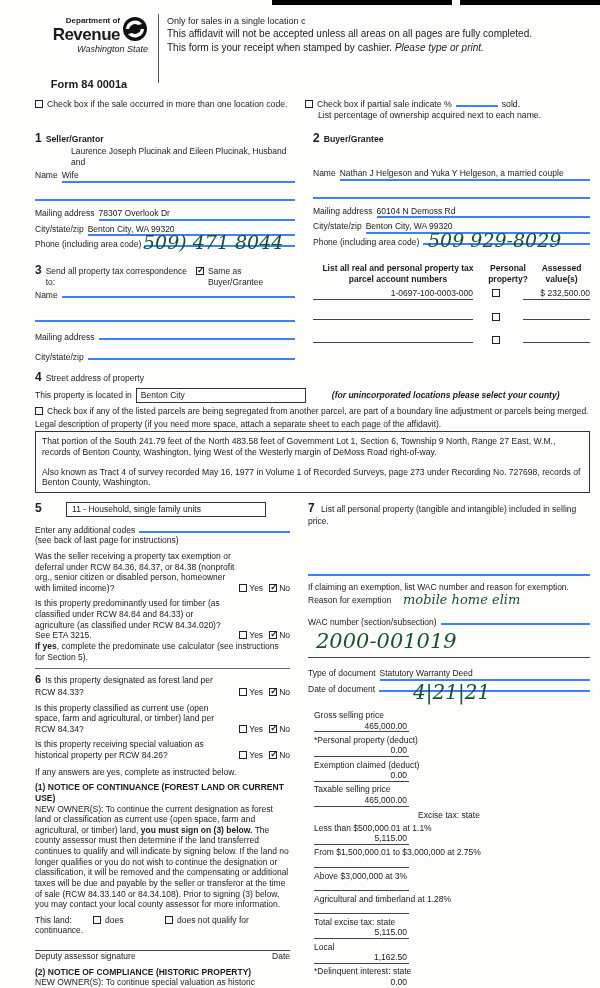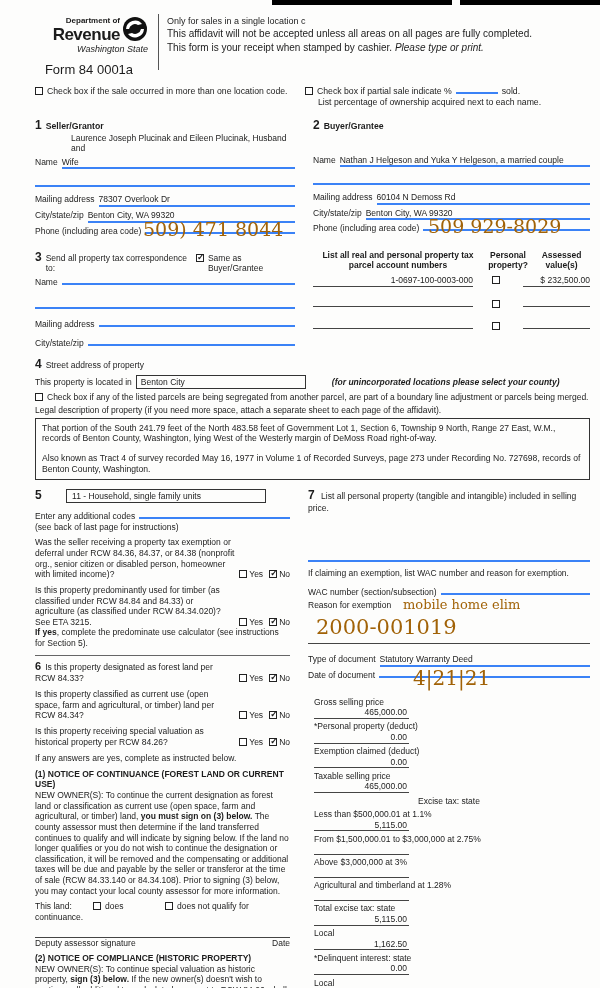--- a/index.html
+++ b/index.html
@@ -15,21 +15,21 @@
   .tb2 { left:460px; width:140px; }
 
   
   .header { display:flex; margin:12px 10px 0 30px; }
   .logo-block { width:118px; text-align:right; padding-top:4px; }
   .logo-row { display:flex; justify-content:flex-end; align-items:center; }
   .logo-text { text-align:right; margin-right:2px; }
   .dept { font-size:8px; font-weight:bold; }
   .revenue { font-size:17px; font-weight:bold; letter-spacing:-0.5px; margin-top:-2px; }
   .wastate { font-size:9px; font-style:italic; margin-top:-1px;text-align:right; }
-  .formnum { font-size:13px; font-weight:normal; margin-top:6px; text-align:center; }
+  .formnum { font-size:11px; font-weight:bold; margin-top:22px; text-align:center; }
   .hdiv { width:1px; background:#555; margin:2px 8px 8px 10px; }
   .title-block { flex:1; padding-top:2px; }
   .title-line { display:flex; align-items:baseline; }
   .main-title { font-size:19px; font-weight:bold; letter-spacing:-0.3px; }
   .title-ref { font-size:9.5px; font-weight:bold; margin-left:4px; }
   .sub1 { font-size:9px; margin-top:2px; display:flex; align-items:baseline; }
   .stamp { font-family:"Liberation Mono", monospace; font-size:11.5px; color:#222; letter-spacing:0.3px; }
   .sub2, .sub3 { font-size:10px; margin-top:1px; }
   .italic { font-style:italic; }
 
@@ -93,21 +93,21 @@
   .sig-labels span:first-child { flex:1; }
 
   
   .tax-row { display:flex; align-items:baseline; margin-top:2.5px; justify-content:flex-end;flex-direction:column; }
   .tax-label { text-align:right; }
   .tax-value { width:95px; border-bottom:1px solid #444; text-align:right; margin-left:6px; min-height:10px; padding-right:2px; }
   .tax-center { text-align:center; margin-top:3px; font-size:8.5px; }
   .min-due { font-weight:bold; text-align:center; font-size:9px; margin-top:4px; }
 
   
-  .hw { font-family:"DejaVu Serif", serif; color:#a16207; white-space:nowrap; }
+  .hw { font-family:"DejaVu Serif", serif; font-style:italic; color:#14532d; white-space:nowrap; }
 </style>
 </head>
 <body>
 
 <div class="page">
 
   <div class="topbar tb1"></div>
   <div class="topbar tb2"></div>
 
   <div class="header">
@@ -345,28 +345,28 @@
 
     <div class="bcr">
       <div>
         <span class="secnum">7</span>
         <span>List all personal property (tangible and intangible) included in selling price.</span>
       </div>
       <div class="row" style="margin-top:40px;">
           <span class="fill grow" style="min-height:9px;"></span>
         </div>
       <div style="margin-top:6px;">If claiming an exemption, list WAC number and reason for exemption.</div>
-      <div class="row" style="margin-top:8px;">
-        <span class="lbl">WAC number (section/subsection)</span>
-        <span class="fill grow"></span>
-      </div>
       <div class="row" style="position:relative; height:14px;">
         <span class="lbl">Reason for exemption</span>
         <span class="hw" style="position:absolute; left:95px; top:-3px; font-size:13px;">mobile home elim</span>
       </div>
+      <div class="row" style="margin-top:8px;">
+        <span class="lbl">WAC number (section/subsection)</span>
+        <span class="fill grow"></span>
+      </div>
       <div style="position:relative; height:30px; border-bottom:1px solid #444;">
         <span class="hw" style="position:absolute; left:8px; top:0px; font-size:21px;">2000-001019</span>
       </div>
       <div class="row" style="margin-top:10px;">
         <span class="lbl">Type of document</span>
         <span class="fill grow">Statutory Warranty Deed</span>
       </div>
       <div class="row" style="position:relative; height:24px;">
         <span class="lbl">Date of document</span>
         <span class="fill grow"></span>

